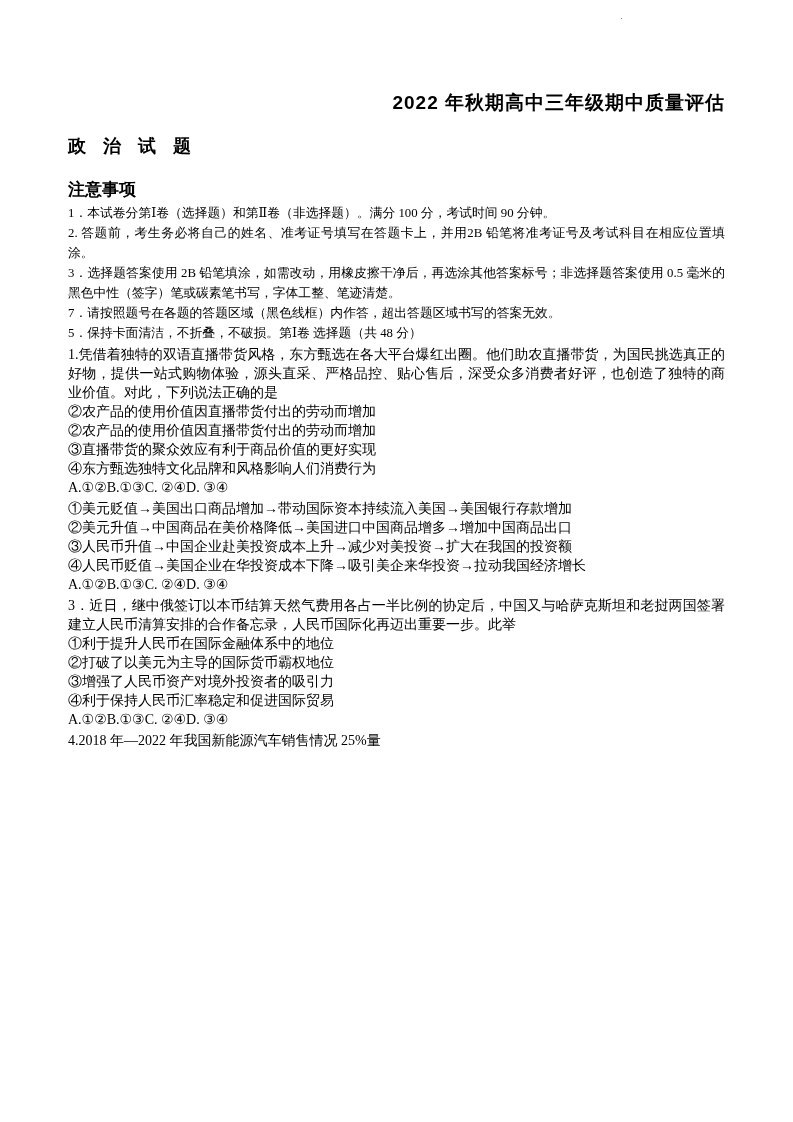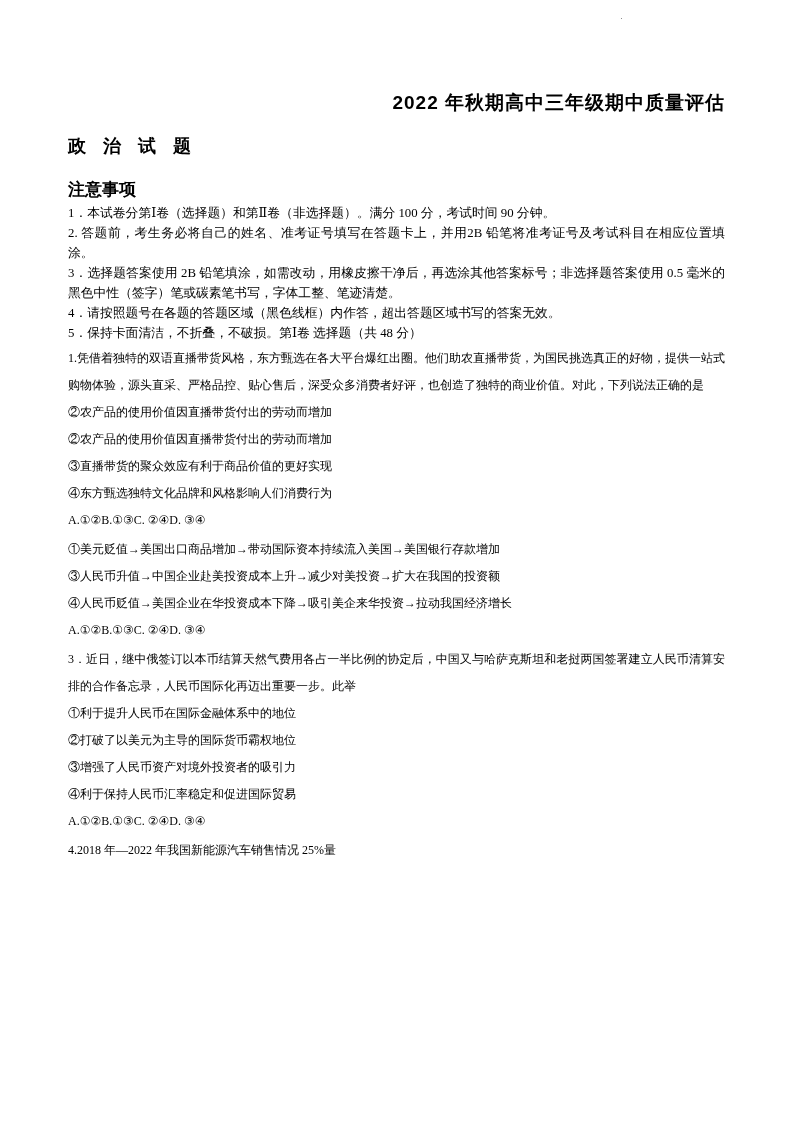--- a/index.html
+++ b/index.html
@@ -71,22 +71,22 @@
     margin: 4px 0 0 0;
     text-align: justify;
   }
   .section-head .sub {
     display: block;
   }
   .q-block {
     margin-top: 2px;
   }
   .q-block p.line {
-    font-size: 12px;
-    line-height: 27px;
+    font-size: 14px;
+    line-height: 19px;
   }
   .opts {
     font-size: 12.8px;
     line-height: 20.3px;
   }
   .tail {
     font-size: 12.8px;
     line-height: 20.3px;
     margin-top: 1px;
   }
@@ -100,36 +100,37 @@
 
   <h1 class="doc-title">2022 年秋期高中三年级期中质量评估</h1>
   <h2 class="doc-subtitle">政 治 试 题</h2>
 
   <div class="notice-heading">注意事项</div>
 
   <div class="notice-list">
     <p class="line">1．本试卷分第Ⅰ卷（选择题）和第Ⅱ卷（非选择题）。满分 100 分，考试时间 90 分钟。</p>
     <p class="line">2. 答题前，考生务必将自己的姓名、准考证号填写在答题卡上，并用2B 铅笔将准考证号及考试科目在相应位置填涂。</p>
     <p class="line">3．选择题答案使用 2B 铅笔填涂，如需改动，用橡皮擦干净后，再选涂其他答案标号；非选择题答案使用 0.5 毫米的黑色中性（签字）笔或碳素笔书写，字体工整、笔迹清楚。</p>
-    <p class="line">4．请按照题号在各题的答题区域（黑色线框）内作答，超出答题区域书写的答案无效。</p>
+    <p class="line">7．请按照题号在各题的答题区域（黑色线框）内作答，超出答题区域书写的答案无效。</p>
     <p class="line">5．保持卡面清洁，不折叠，不破损。第Ⅰ卷   选择题（共 48 分）</p>
   </div>
 
 
   <div class="q-block">
     <p class="line">1.凭借着独特的双语直播带货风格，东方甄选在各大平台爆红出圈。他们助农直播带货，为国民挑选真正的好物，提供一站式购物体验，源头直采、严格品控、贴心售后，深受众多消费者好评，也创造了独特的商业价值。对此，下列说法正确的是</p>
     <p class="line opts">②农产品的使用价值因直播带货付出的劳动而增加</p>
     <p class="line opts">②农产品的使用价值因直播带货付出的劳动而增加</p>
     <p class="line opts">③直播带货的聚众效应有利于商品价值的更好实现</p>
     <p class="line opts">④东方甄选独特文化品牌和风格影响人们消费行为</p>
     <p class="line tail">A.①②B.①③C. ②④D. ③④</p>
   </div>
 
   <div class="q-block">
     <p class="line opts">①美元贬值→美国出口商品增加→带动国际资本持续流入美国→美国银行存款增加</p>
+    <p class="line opts">②美元升值→中国商品在美价格降低→美国进口中国商品增多→增加中国商品出口</p>
     <p class="line opts">③人民币升值→中国企业赴美投资成本上升→减少对美投资→扩大在我国的投资额</p>
     <p class="line opts">④人民币贬值→美国企业在华投资成本下降→吸引美企来华投资→拉动我国经济增长</p>
     <p class="line tail">A.①②B.①③C. ②④D. ③④</p>
   </div>
 
   <div class="q-block">
     <p class="line">3．近日，继中俄签订以本币结算天然气费用各占一半比例的协定后，中国又与哈萨克斯坦和老挝两国签署建立人民币清算安排的合作备忘录，人民币国际化再迈出重要一步。此举</p>
     <p class="line opts">①利于提升人民币在国际金融体系中的地位</p>
     <p class="line opts">②打破了以美元为主导的国际货币霸权地位</p>
     <p class="line opts">③增强了人民币资产对境外投资者的吸引力</p>

